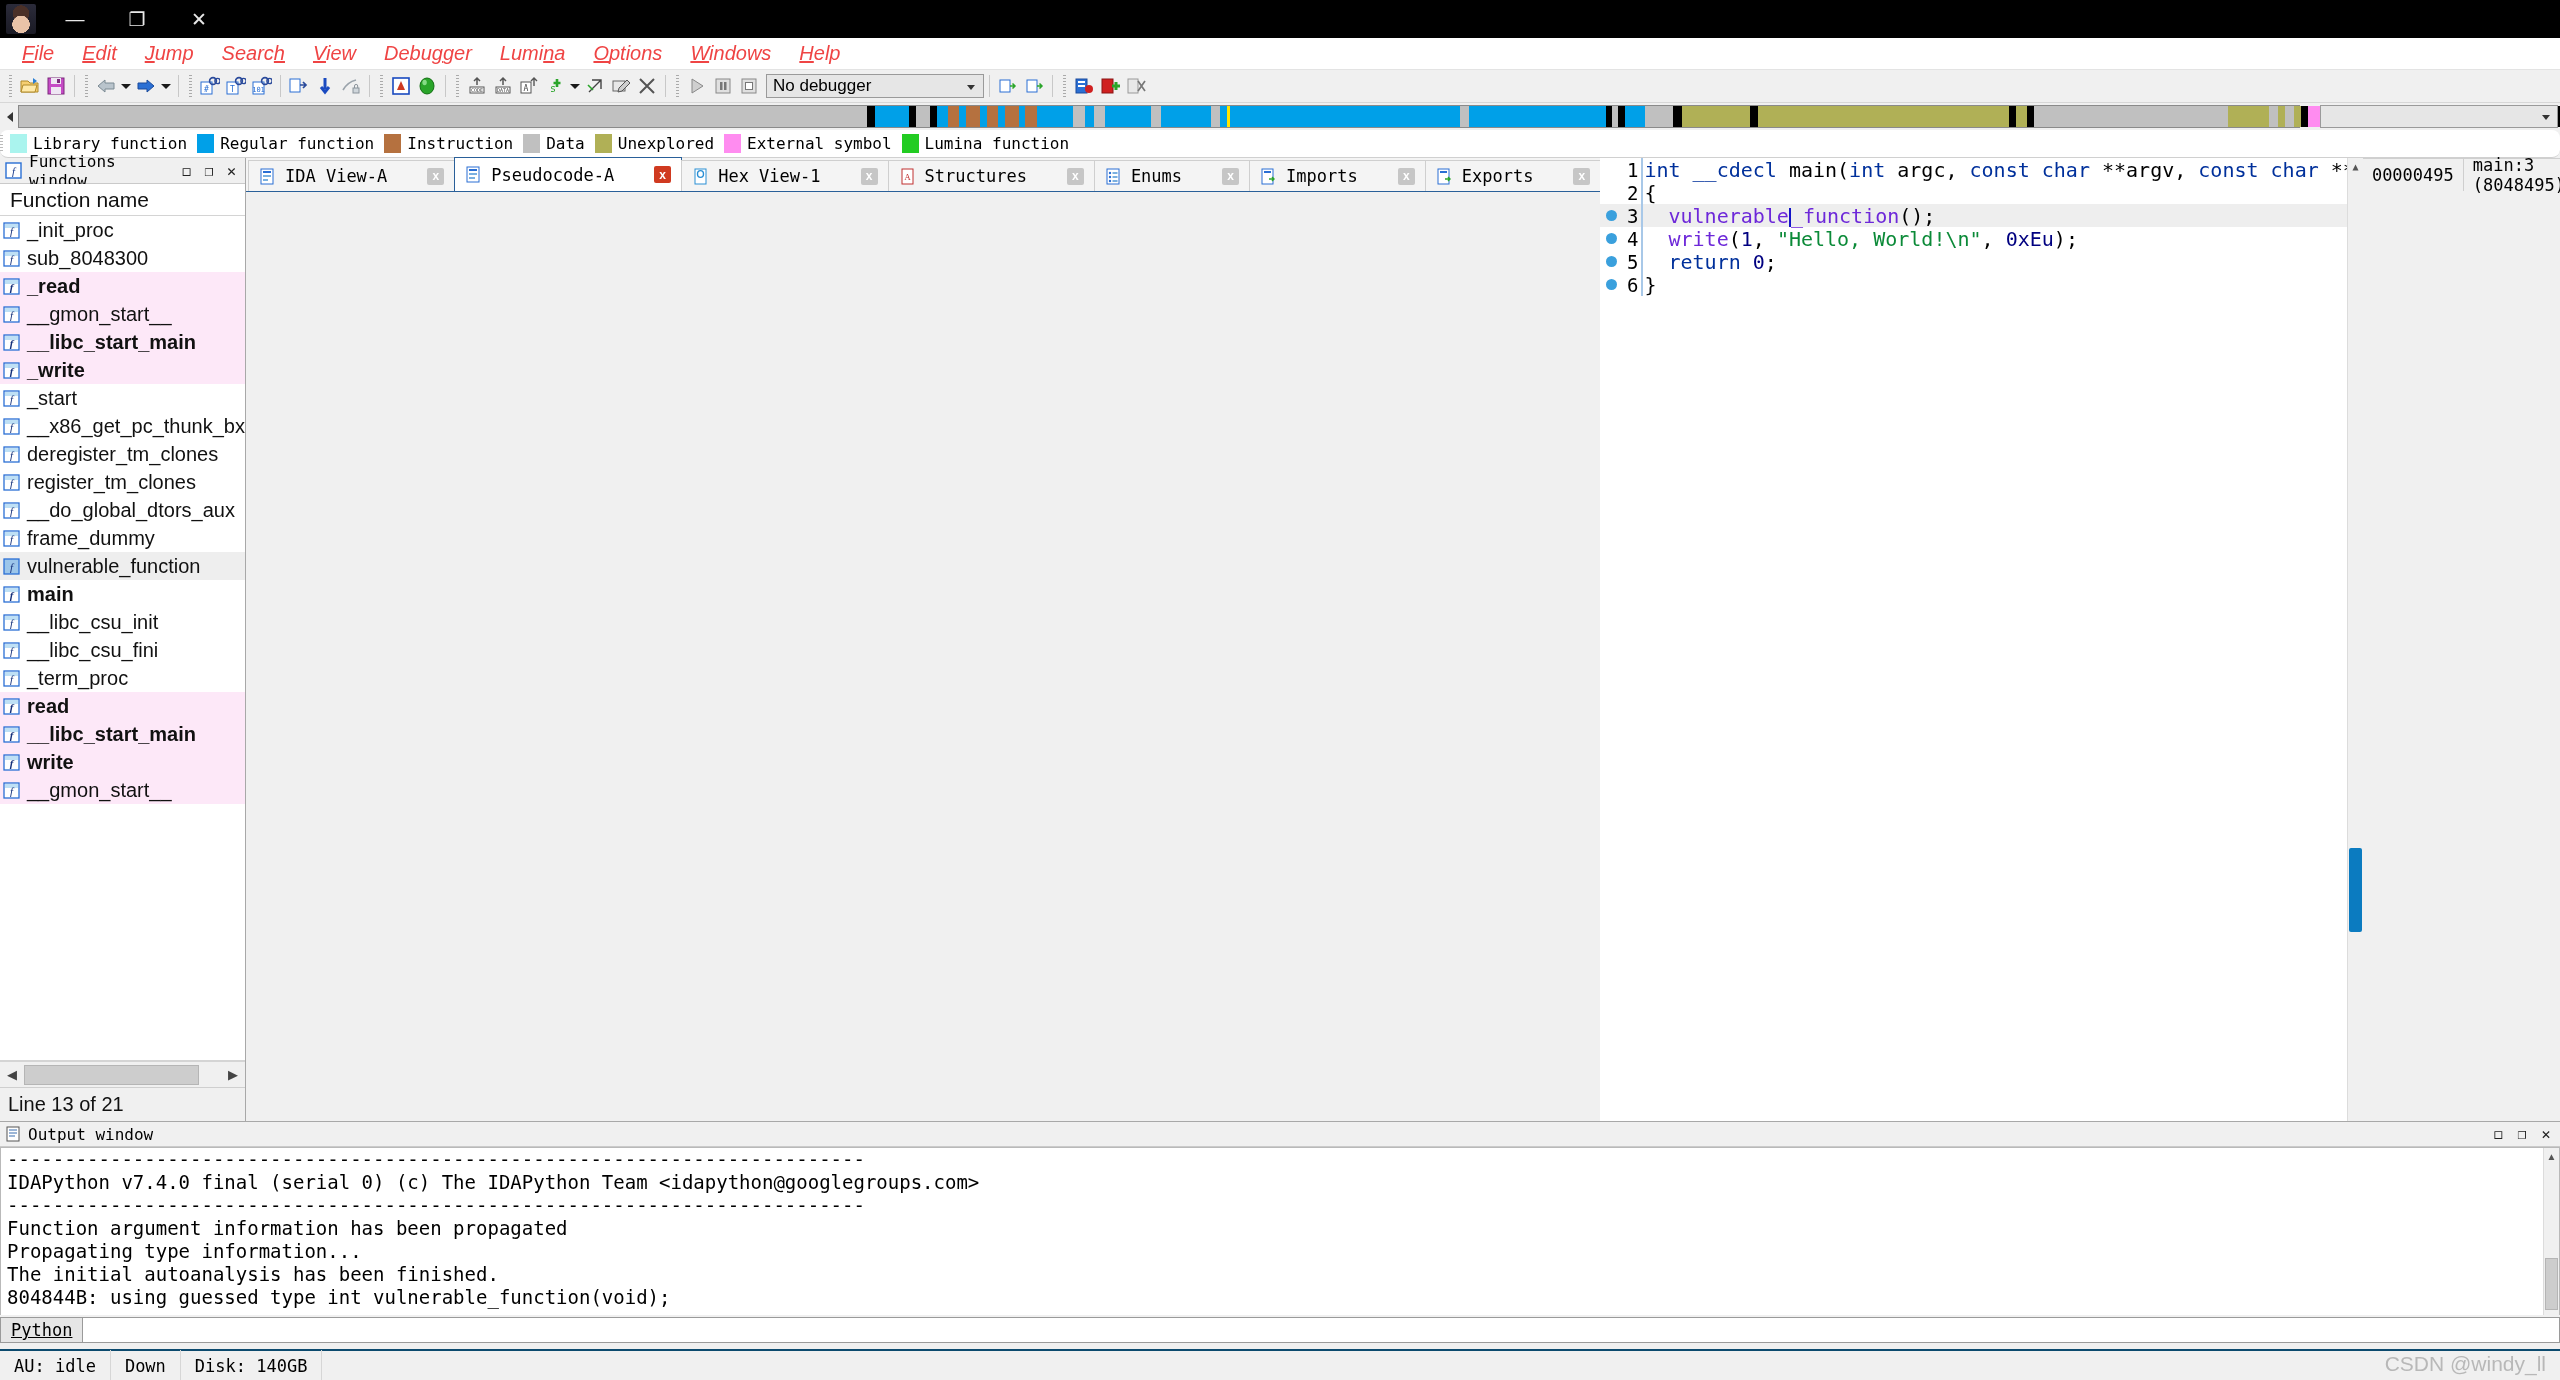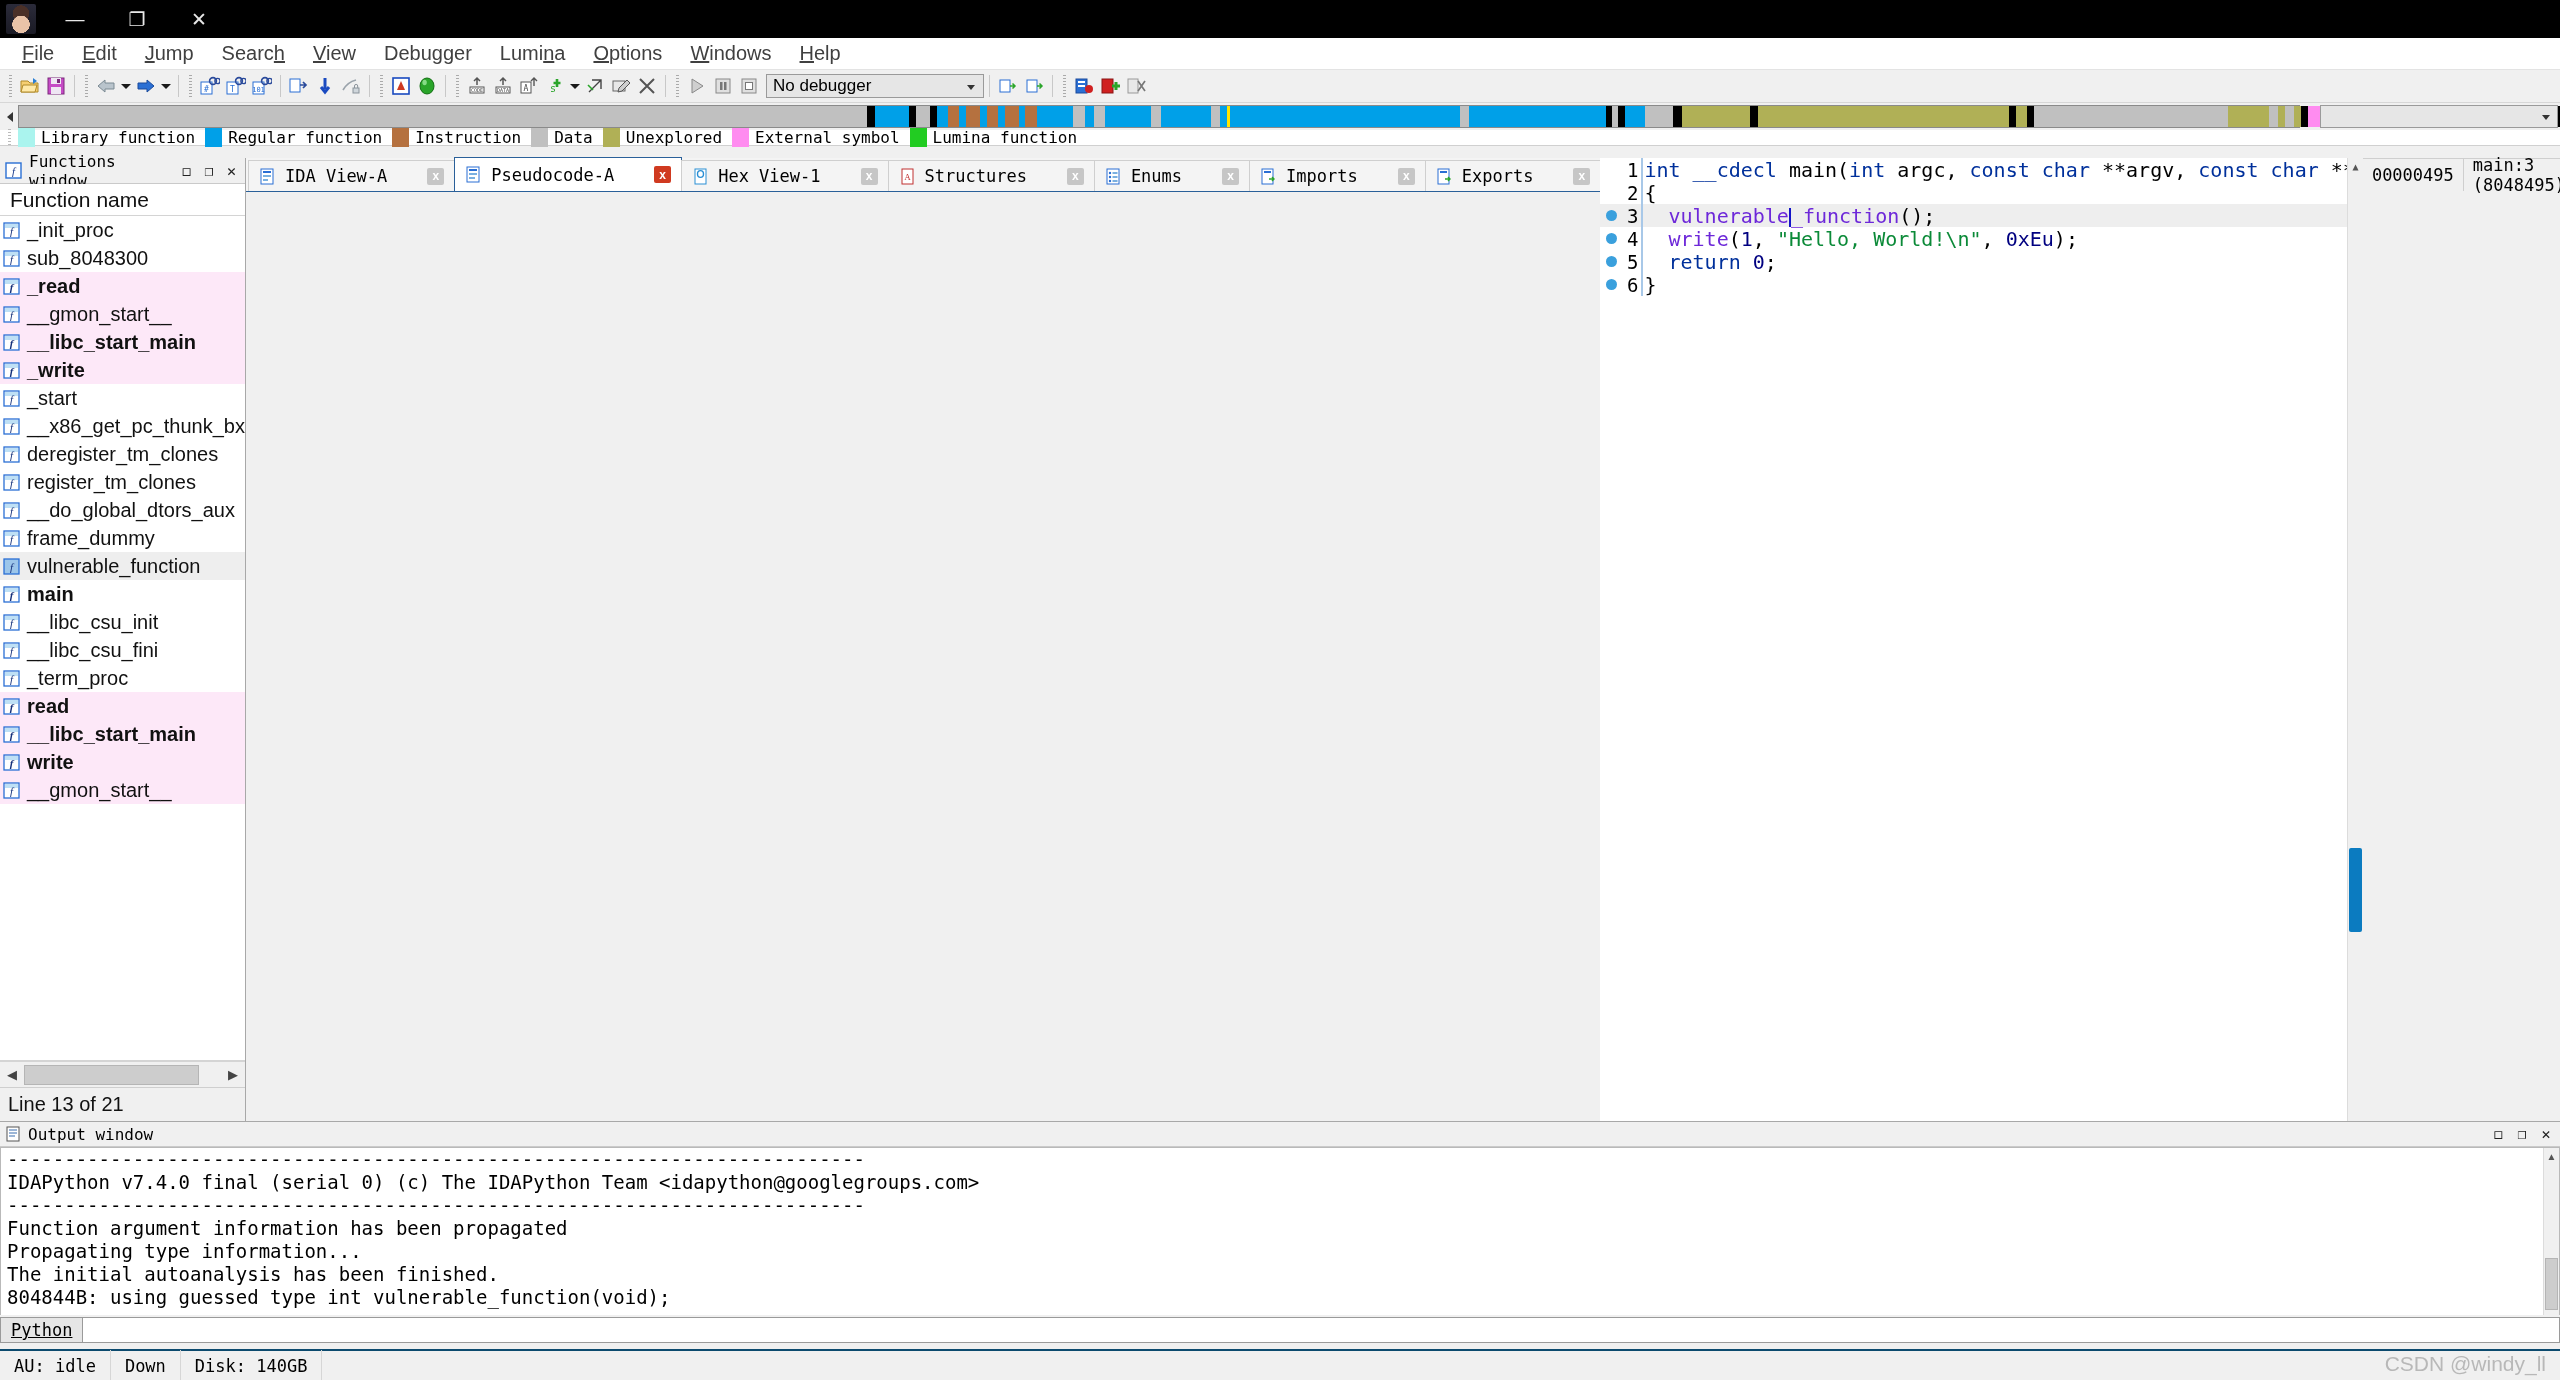--- a/index.html
+++ b/index.html
@@ -32,22 +32,23 @@
     font-size: 19px; color: #e8e8e8;
   }
 
   
   #menubar {
     height: 32px; background: #fff; display: flex;
     align-items: center; padding-left: 8px;
     border-bottom: 1px solid #e3e3e3;
   }
   #menubar .mi {
-    font-size: 20px; color: #404040; padding: 9px 14px;
+    font-size: 20px; color: #ef4444; padding: 9px 14px;
     white-space: nowrap;
+    font-style: italic;
   }
   #menubar .mi u { text-decoration: underline; }
 
   
   #toolbar {
     height: 33px; background: #f0f0f0;
     display: flex; align-items: center; padding-left: 4px;
     border-bottom: 1px solid #d7d7d7;
   }
   .tb-grip {
@@ -119,24 +120,25 @@
   }
   #nav-right-box .sel-caret {
     position: absolute; right: 7px; top: 9px;
     width: 0; height: 0;
     border-left: 4px solid transparent; border-right: 4px solid transparent;
     border-top: 5px solid #333;
   }
 
   
   #legend {
-    height: 16px; background: #fff; display: flex;
-    align-items: center; padding-left: 8px;
+    height: 28px; background: #fff; display: flex;
+    align-items: center; 
     font-family: "DejaVu Sans Mono", monospace; font-size: 16px;
     border-bottom: 1px solid #d0d0d0;
+    border-radius: 8px;
   }
   #legend .lgrip {
     width: 3px; height: 18px; margin-right: 7px;
     background: repeating-linear-gradient(to bottom, #bbb 0 1px, transparent 1px 3px);
   }
   #legend .item { display: flex; align-items: center; margin-right: 10px; }
   #legend .sw { width: 17px; height: 19px; margin-right: 6px; }
   #legend .lbl { color: #000; white-space: nowrap; }
 
   

